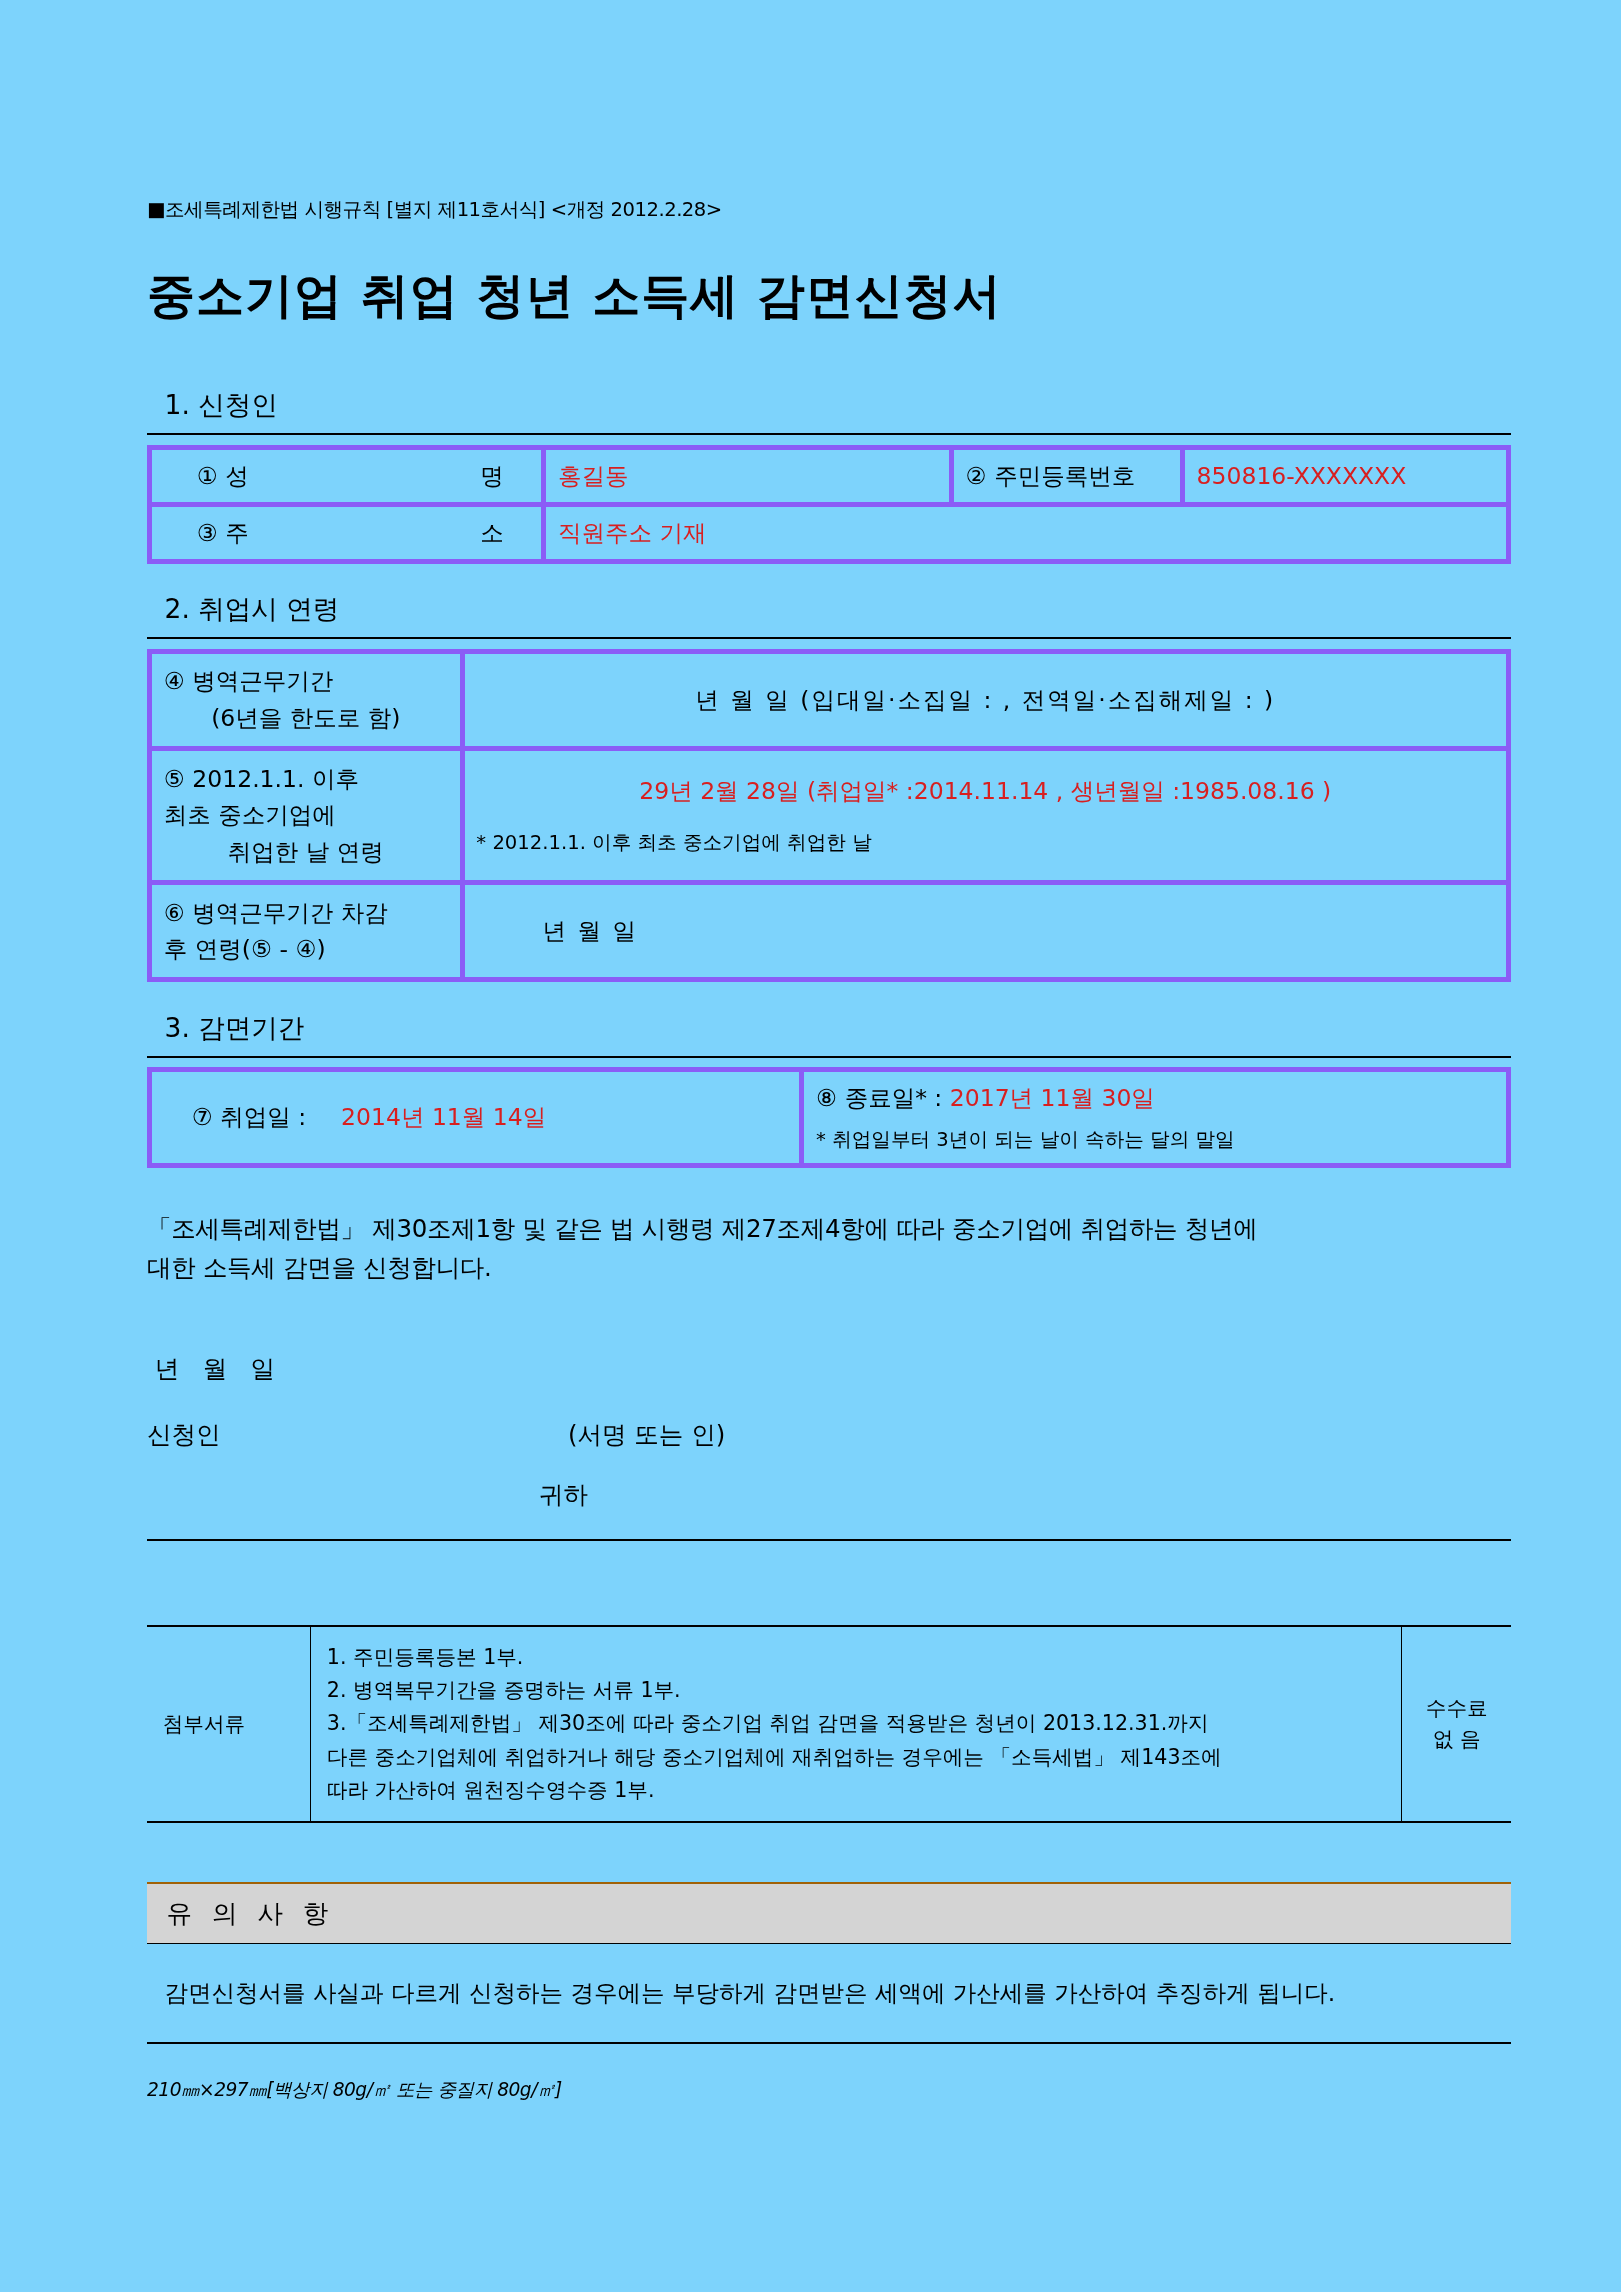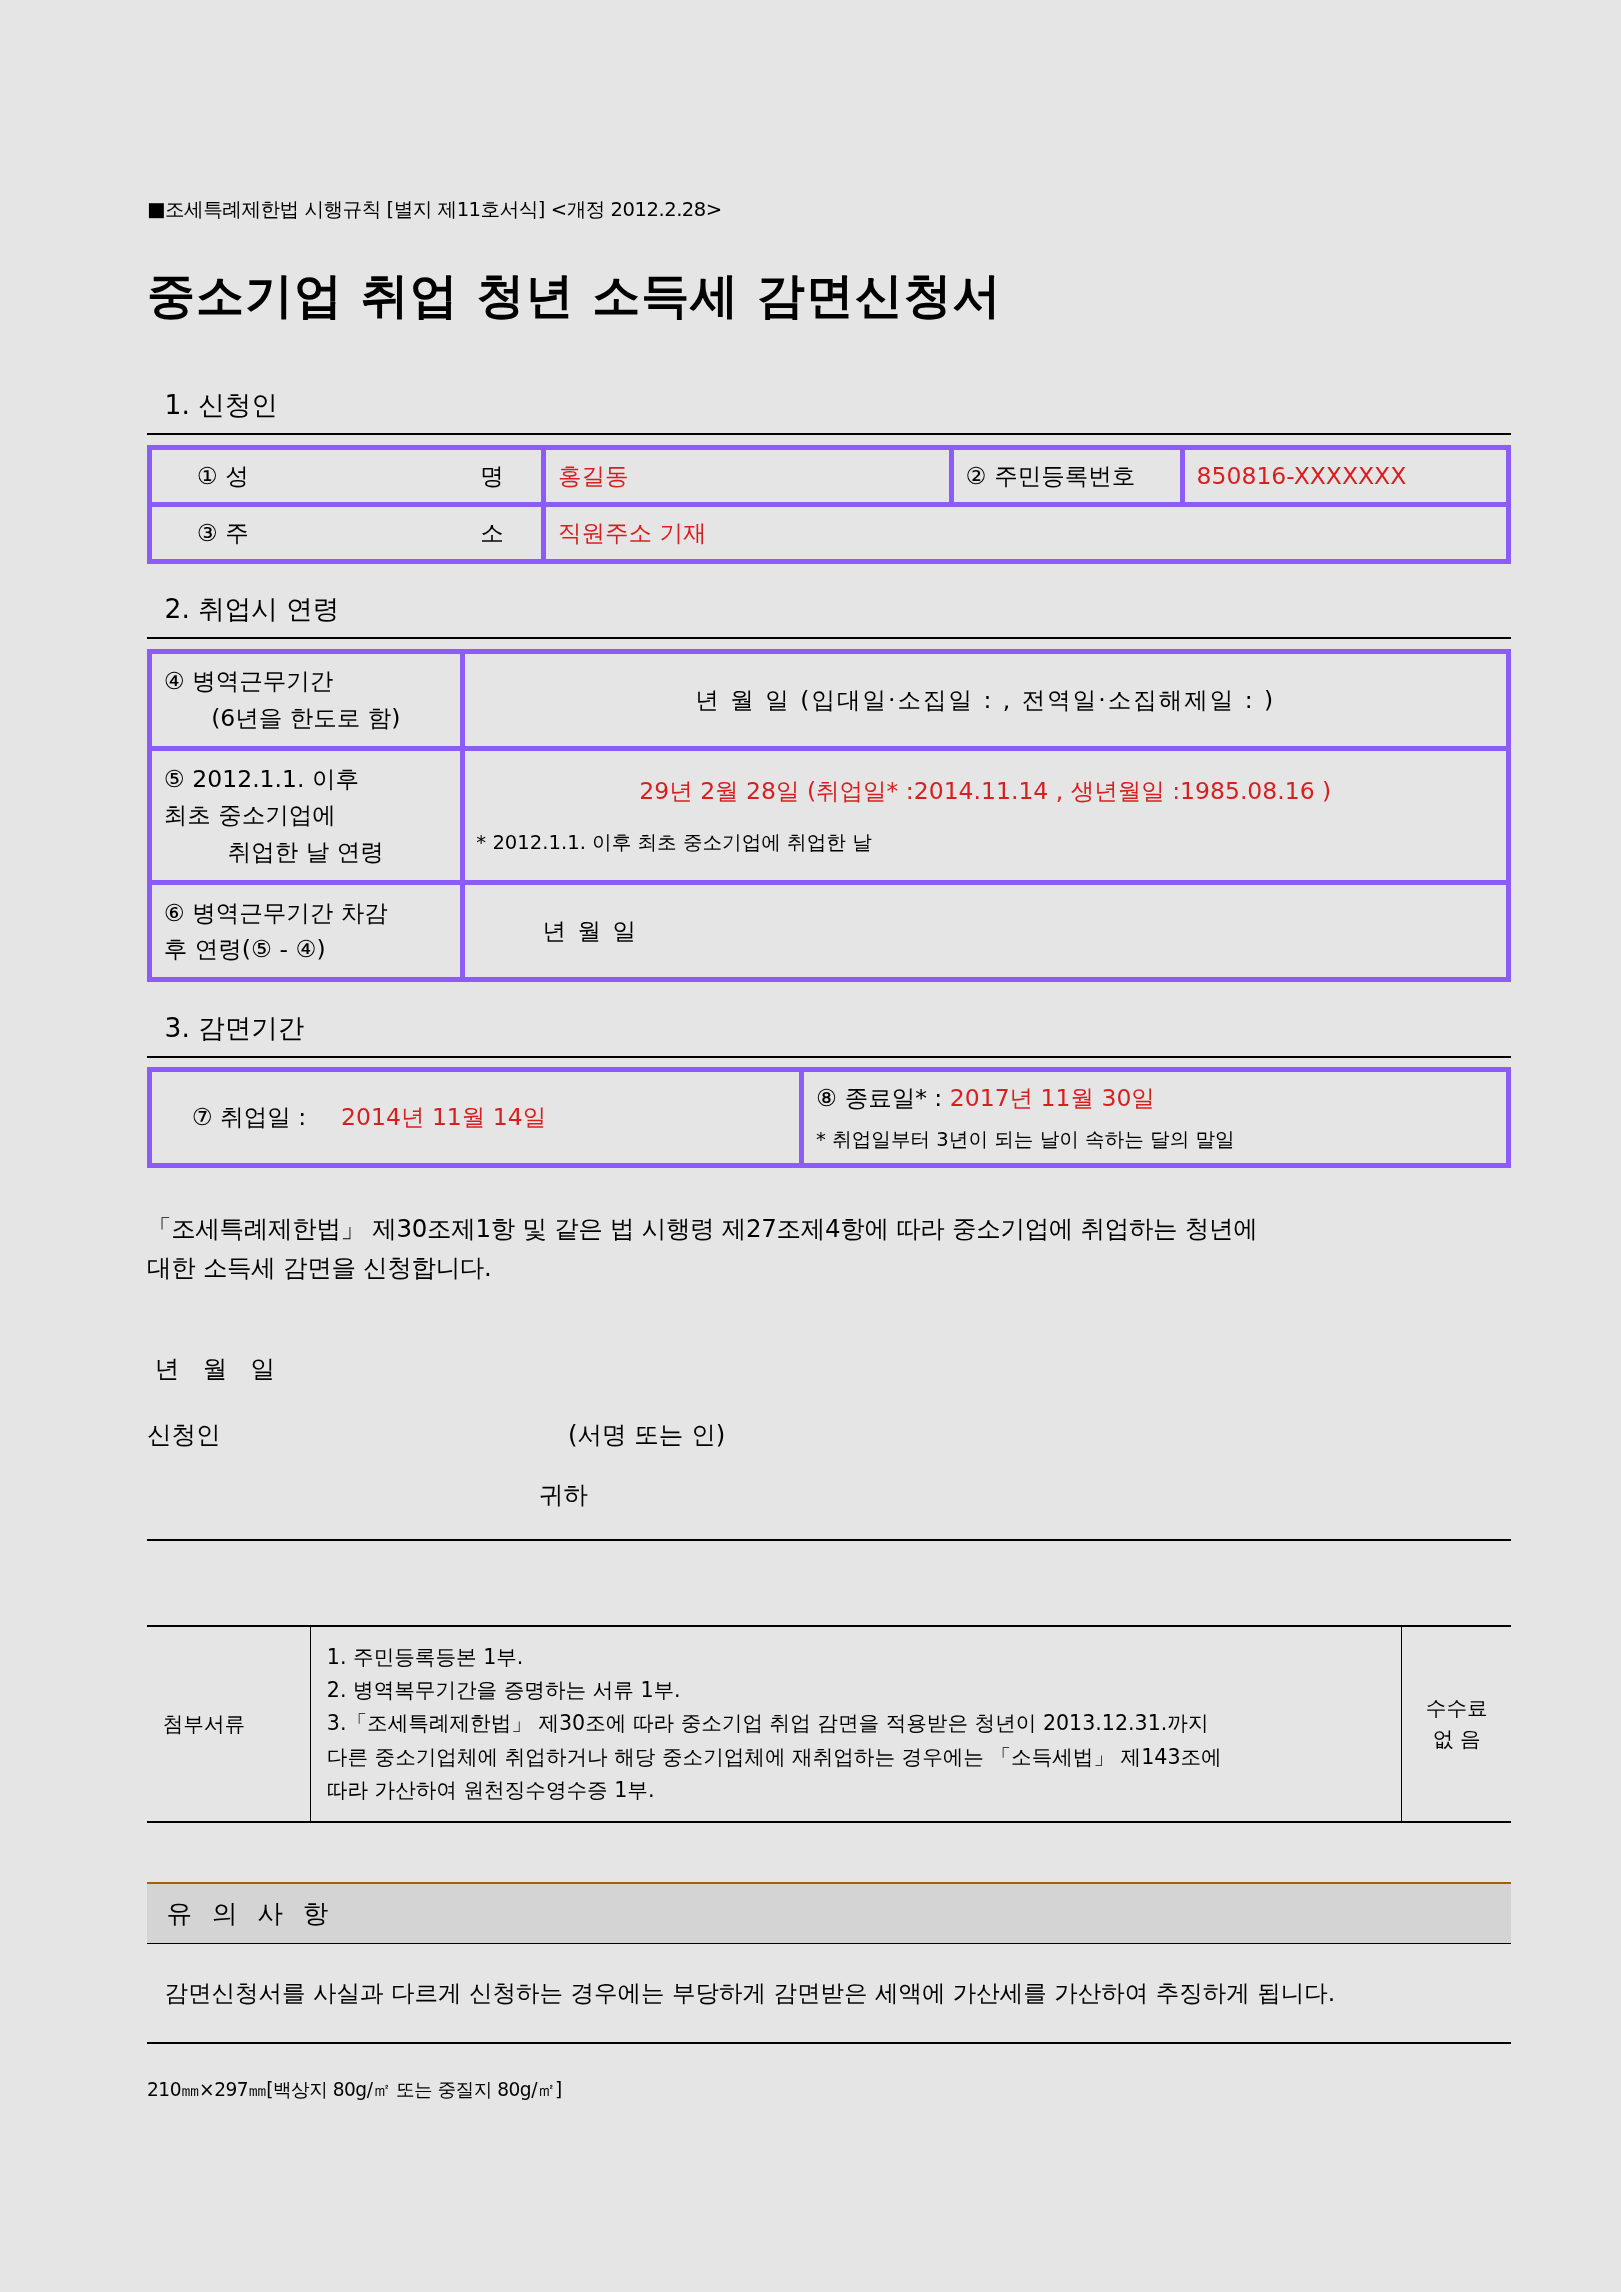--- a/index.html
+++ b/index.html
@@ -8,21 +8,21 @@
     background: #ffffff;
   }
   body {
     font-family: "DejaVu Sans", "Liberation Sans", sans-serif;
     color: #000000;
   }
   .page {
     position: relative;
     width: 1621px;
     height: 2293px;
-    background: #e5e5e5;
+    background: #7dd3fc;
     box-sizing: border-box;
     padding: 196px 110px 0 147px;
   }
   .form-ref {
     font-size: 19.6px;
     letter-spacing: -0.5px;
     margin-bottom: 41px;
   }
   .doc-title {
     font-size: 48px;
@@ -155,20 +155,21 @@
   }
   .notice-body {
     font-size: 23.5px;
     padding: 33px 0 33px 17.6px;
     border-bottom: 2px solid #000;
   }
   .footer-note {
     font-size: 18.6px;
     margin-top: 33px;
     letter-spacing: -0.5px;
+    font-style: italic;
   }
 </style>
 </head>
 <body>
 
 <div class="page">
 
   <div class="form-ref">■조세특례제한법 시행규칙 [별지 제11호서식] &lt;개정 2012.2.28&gt;</div>
 
   <h1 class="doc-title">중소기업 취업 청년 소득세 감면신청서</h1>

